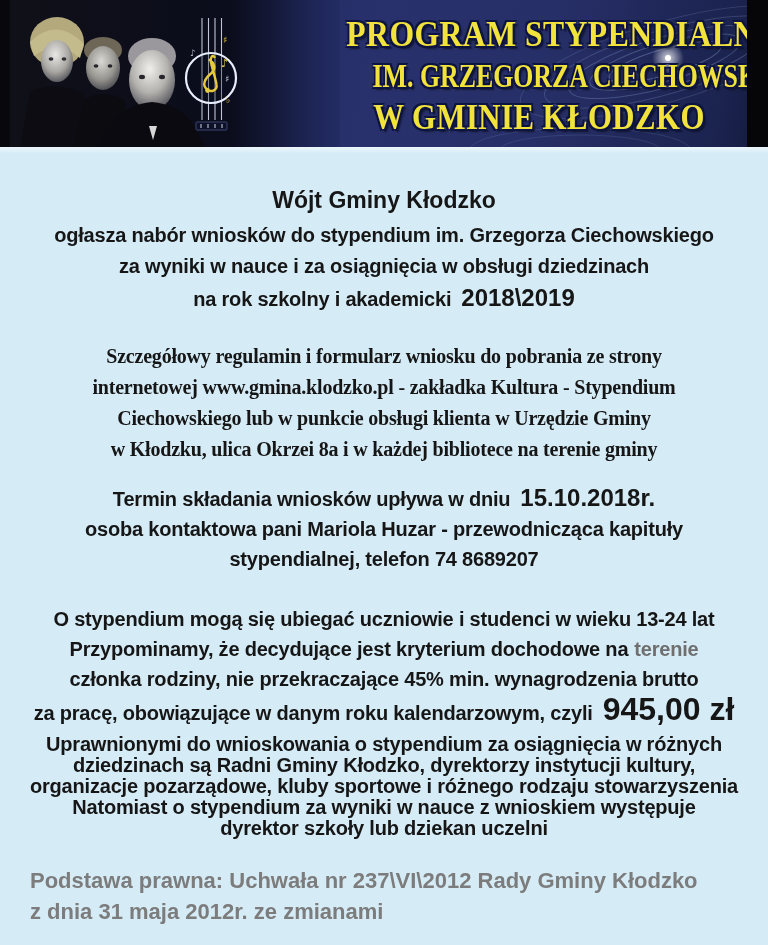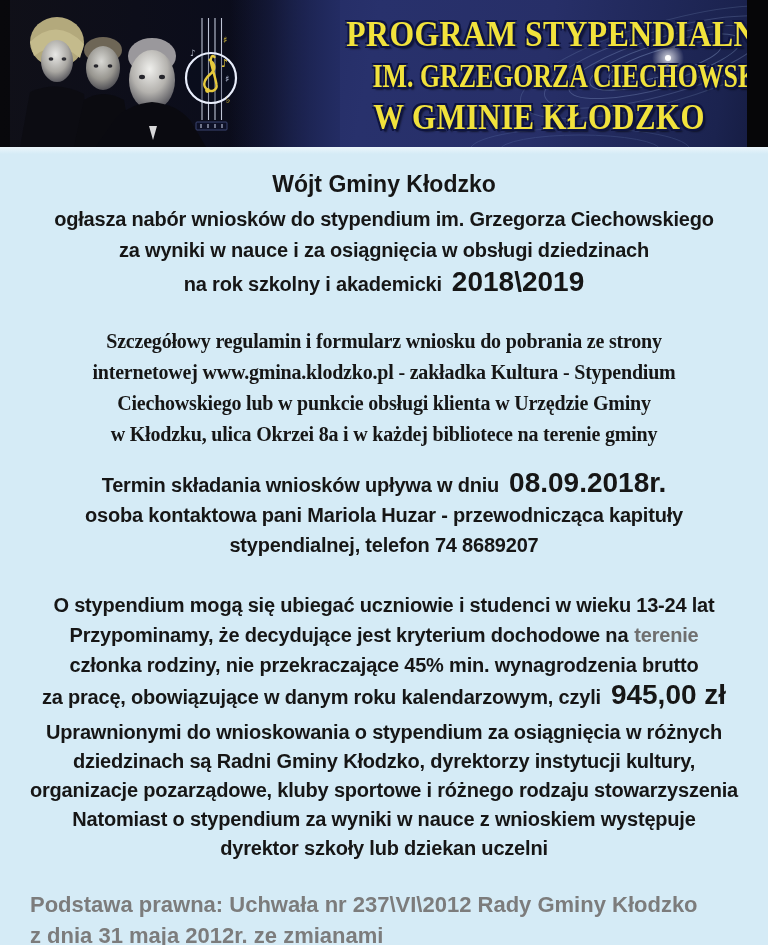--- a/index.html
+++ b/index.html
@@ -17,31 +17,31 @@
           font-family:"Liberation Serif",serif;font-weight:bold;color:#f1e23c;
           text-shadow:-2px -2px 0 #0e1440,2px -2px 0 #0e1440,-2px 2px 0 #0e1440,2px 2px 0 #0e1440,3px 3px 2px rgba(0,0,0,.55);}
   .t1,.t2,.t3{display:block;white-space:nowrap;}
   .t1{font-size:36px;line-height:42px;transform:scaleX(.88);letter-spacing:.5px;}
   .t2{font-size:34px;line-height:41px;transform:scaleX(.76);}
   .t3{font-size:35px;line-height:43px;transform:scaleX(.88);letter-spacing:.5px;}
 
   
   .content{position:absolute;top:147px;left:0;right:0;bottom:0;text-align:center;
            background:linear-gradient(#ecf6fb,#d5ebf6 7px);
-           padding-top:22px;color:#161616;font-weight:bold;}
+           padding-top:38px;color:#161616;font-weight:bold;}
   .heading{font-size:23px;line-height:30px;margin:0 0 5px;}
   .para{margin:0 4px;font-size:20px;line-height:31px;letter-spacing:-0.2px;}
   .p1{margin-bottom:26px;}
   .p2{margin-bottom:18px;font-family:Liberation Serif, serif;}
   .p3{line-height:30px;margin-bottom:30px;}
   .p4{line-height:30px;margin-bottom:6px;}
-  .p5{line-height:29px;margin-bottom:9px;text-align:center;}
+  .p5{line-height:21px;margin-bottom:9px;text-align:center;}
   .pre{white-space:pre-line;}
-  .bignum{font-size:28px;letter-spacing:0;margin-left:10px;font-weight:bold;}
-  .amount{font-size:28px;}
+  .bignum{font-size:24px;letter-spacing:0;margin-left:10px;font-weight:bold;}
+  .amount{font-size:32px;}
   .gray{color:#6f6f6f;margin-left:6px;}
   .legal{margin:26px 0 0;text-align:left;padding-left:30px;color:#7c7c7c;
          font-size:22px;line-height:31px;font-weight:bold;white-space:pre-line;}
 </style>
 </head>
 <body>
 
 <div class="poster">
 
   <header class="banner">
@@ -168,21 +168,21 @@
     </p>
 
     <p class="para p2">
       <span class="pre">Szczegółowy regulamin i formularz wniosku do pobrania ze strony
 internetowej www.gmina.klodzko.pl - zakładka Kultura - Stypendium
 Ciechowskiego lub w punkcie obsługi klienta w Urzędzie Gminy
 w Kłodzku, ulica Okrzei 8a i w każdej bibliotece na terenie gminy</span>
     </p>
 
     <p class="para p3">
-      <span>Termin składania wniosków upływa w dniu</span><span class="bignum">08.09.2018r.</span><br>
+      <span>Termin składania wniosków upływa w dniu</span><span class="bignum">15.10.2018r.</span><br>
       <span class="pre">osoba kontaktowa pani Mariola Huzar - przewodnicząca kapituły
 stypendialnej, telefon 74 8689207</span>
     </p>
 
     <p class="para p4">
       <span>O stypendium mogą się ubiegać uczniowie i studenci w wieku 13-24 lat</span><br>
       <span>Przypominamy, że decydujące jest kryterium dochodowe na</span><span class="gray">terenie</span><br>
       <span>członka rodziny, nie przekraczające 45% min. wynagrodzenia brutto</span><br>
       <span>za pracę, obowiązujące w danym roku kalendarzowym, czyli</span><span class="bignum amount">945,00 zł</span>
     </p>

